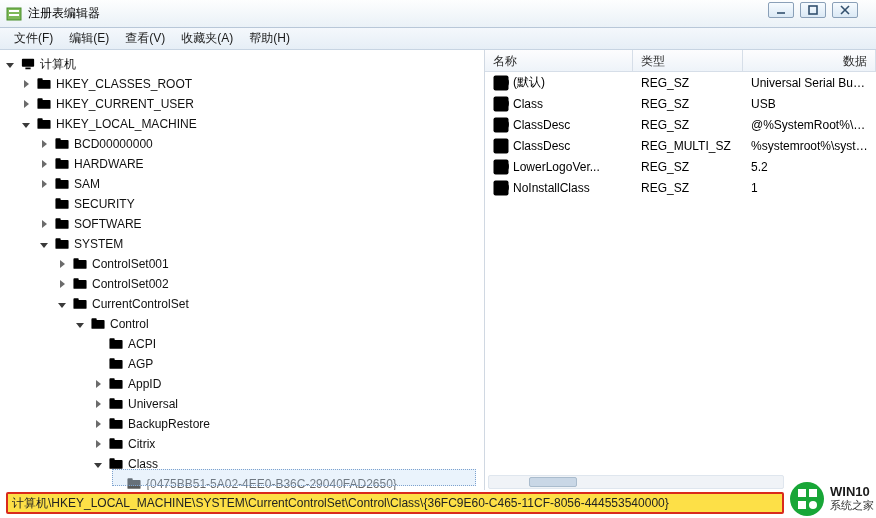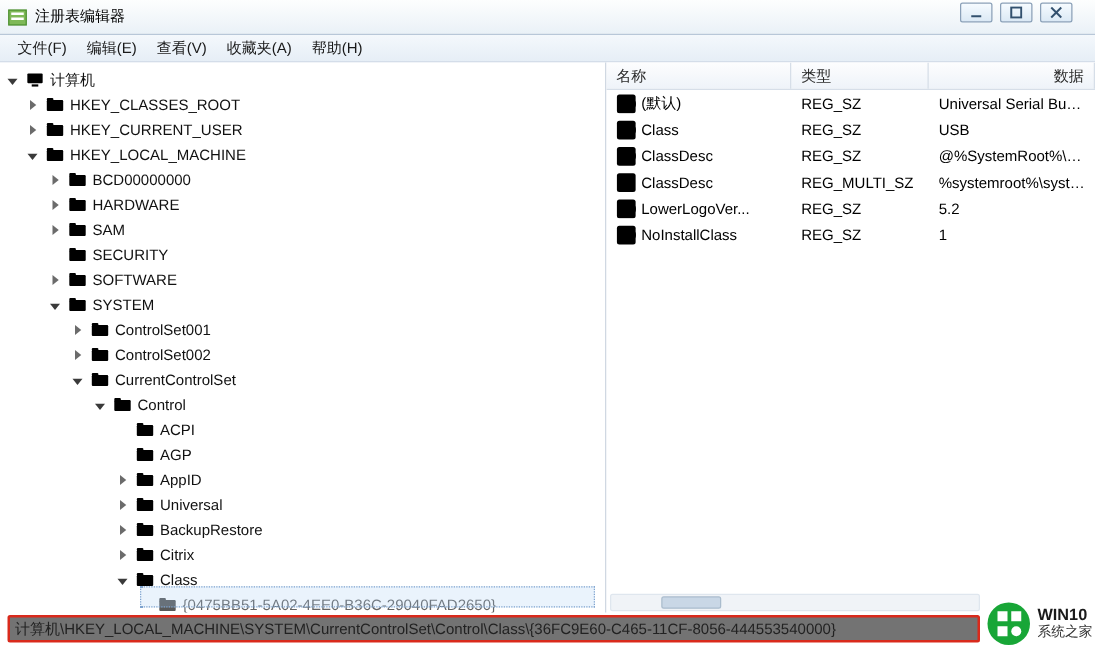--- a/index.html
+++ b/index.html
@@ -43,21 +43,21 @@
 .list-body { }
 .row { display:flex; align-items:center; height:21px; }
 .cell { padding:0 8px; overflow:hidden; text-overflow:ellipsis; white-space:nowrap; }
 .cell.name { width:148px; display:flex; align-items:center; }
 .cell.type { width:110px; }
 .cell.data { flex:1; }
 .vicon { width:16px; height:16px; margin-right:4px; flex-shrink:0; }
 
 
 .pathbar-wrap { position:absolute; left:6px; right:92px; bottom:4px; height:22px; }
-.pathbar { width:100%; height:100%; border:2px solid #d92a1c; border-radius:2px; background:#737373; display:flex; align-items:center; padding:0 4px; color:#222; }
+.pathbar { width:100%; height:100%; border:2px solid #d92a1c; border-radius:2px; background:#fde047; display:flex; align-items:center; padding:0 4px; color:#222; }
 .hscroll-hint { position:absolute; left:488px; right:92px; bottom:28px; height:16px; display:flex; align-items:center; }
 .hscroll-hint .track { flex:1; height:14px; background:#f0f3f7; border:1px solid #dfe6ee; border-radius:2px; }
 .hscroll-hint .thumb { width:48px; height:10px; background:#c9d7e6; border:1px solid #aabccd; border-radius:2px; margin:1px 0 0 40px; }
 
 
 .watermark { position:absolute; right:2px; bottom:2px; display:flex; align-items:center; gap:6px; }
 .wm-badge { width:34px; height:34px; border-radius:50%; background:#18a637; display:flex; flex-wrap:wrap; align-items:center; justify-content:center; padding:7px; gap:3px; }
 .wm-sq { width:8px; height:8px; background:#fff; }
 .wm-sq.rnd { border-radius:50%; }
 .wm-text .b { font-size:13px; font-weight:700; color:#1a1a1a; line-height:1; }

